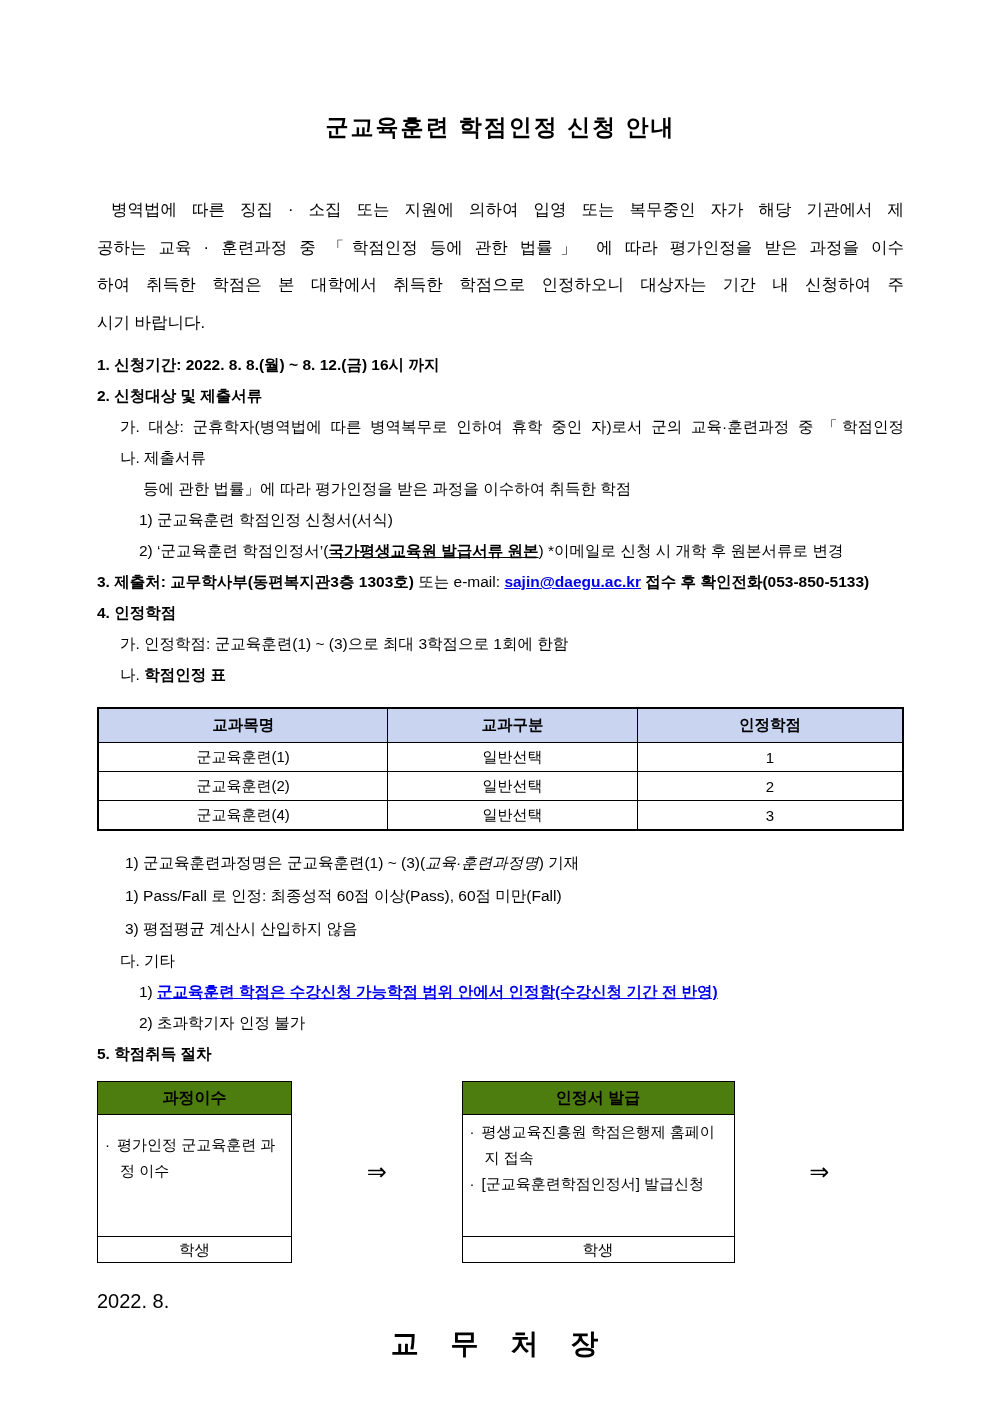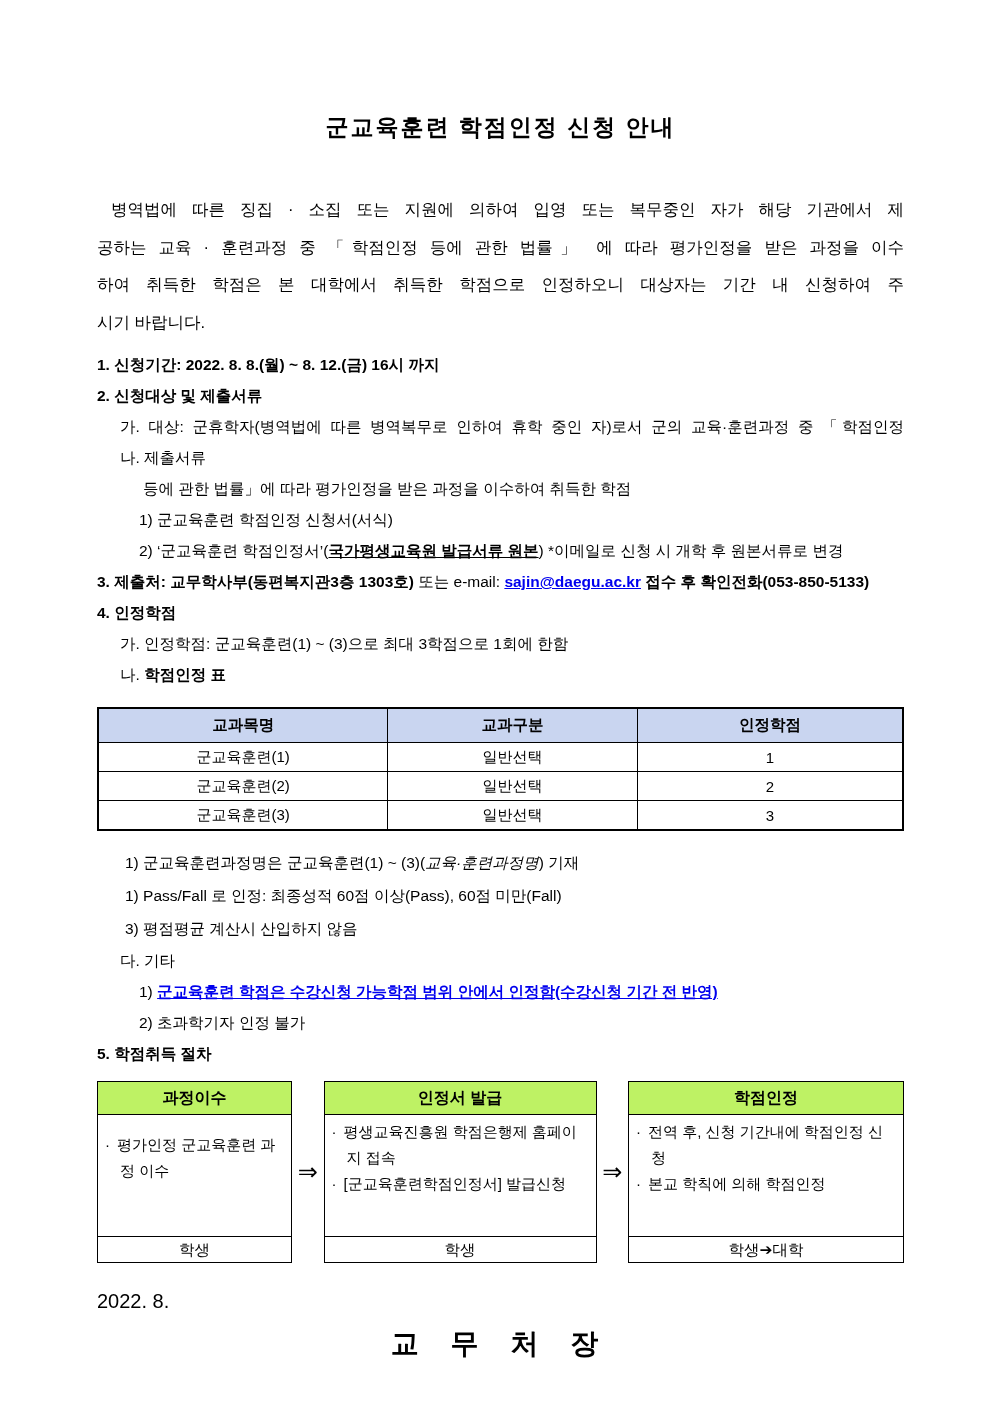--- a/index.html
+++ b/index.html
@@ -27,21 +27,21 @@
   .ul { text-decoration:underline; }
   a.mail-link, .blue-link { color:#0000ee; text-decoration:underline; font-weight:bold; }
 
   table.credit-table { width:100%; border-collapse:collapse; border:2px solid #000; margin:17px 0 15px 0; }
   table.credit-table th { background:#c9d5f0; border:1px solid #000; font-size:15.5px; font-weight:bold; height:31px; text-align:center; }
   table.credit-table td { border:1px solid #000; font-size:15px; height:26px; text-align:center; }
 
   .flow { display:flex; align-items:center; margin-top:12px; }
   .flow-box { border:1px solid #000; background:#fff; }
   .fb0 { width:193px; } .fb1 { width:271px; } .fb2 { width:274px; }
-  .flow-head { background:#bef264; border-bottom:1px solid #000; text-align:center; font-weight:bold; font-size:16px; height:32px; line-height:32px; }
+  .flow-head { background:#4d7c0f; border-bottom:1px solid #000; text-align:center; font-weight:bold; font-size:16px; height:32px; line-height:32px; }
   .flow-body { height:85px; display:flex; flex-direction:column; justify-content:center; padding:2px 7px; box-sizing:border-box; font-size:15px; line-height:26px; }
   .flow-item { padding-left:15px; text-indent:-15px; }
   .flow-item .dot { margin-right:7px; }
   .flow-foot { border-top:1px solid #000; text-align:center; font-size:15.5px; height:25px; line-height:25px;margin-top:36px; }
   .flow-arrow { flex:1; text-align:center; font-size:24px; }
 
   .sign-date { font-size:20px; margin-top:27px; }
   .sign-office { text-align:center; font-size:28px; font-weight:bold; letter-spacing:12px; margin-top:12px; }
 </style>
 </head>
@@ -83,21 +83,21 @@
         <td>군교육훈련(1)</td>
         <td>일반선택</td>
         <td>1</td>
       </tr>
       <tr>
         <td>군교육훈련(2)</td>
         <td>일반선택</td>
         <td>2</td>
       </tr>
       <tr>
-        <td>군교육훈련(3)</td>
+        <td>군교육훈련(4)</td>
         <td>일반선택</td>
         <td>3</td>
       </tr>
     </tbody>
   </table>
 
   <div class="line note"><span>1) 군교육훈련과정명은 군교육훈련(1) ~ (3)(</span><span class="i">교육·훈련과정명</span><span>) 기재</span></div>
   <div class="line note">1) Pass/Fall 로 인정: 최종성적 60점 이상(Pass), 60점 미만(Fall)</div>
   <div class="line note">3) 평점평균 계산시 산입하지 않음</div>
   <div class="line ind1">다. 기타</div>
@@ -121,27 +121,19 @@
       <div class="flow-head">인정서 발급</div>
       <div class="flow-body">
         <div class="flow-item"><span class="dot">·</span><span>평생교육진흥원 학점은행제 홈페이지 접속</span></div>
         <div class="flow-item"><span class="dot">·</span><span>[군교육훈련학점인정서] 발급신청</span></div>
       </div>
       <div class="flow-foot">학생</div>
     </div>
 
     <div class="flow-arrow">⇒</div>
 
-    <div class="flow-box fb2">
-      <div class="flow-head">학점인정</div>
-      <div class="flow-body">
-        <div class="flow-item"><span class="dot">·</span><span>전역 후, 신청 기간내에 학점인정 신청</span></div>
-        <div class="flow-item"><span class="dot">·</span><span>본교 학칙에 의해 학점인정</span></div>
-      </div>
-      <div class="flow-foot">학생➔대학</div>
-    </div>
 
   </div>
 
   <div class="sign-date">2022. 8.</div>
   <div class="sign-office">교 무 처 장</div>
 
 </div>
 
 </body></html>

